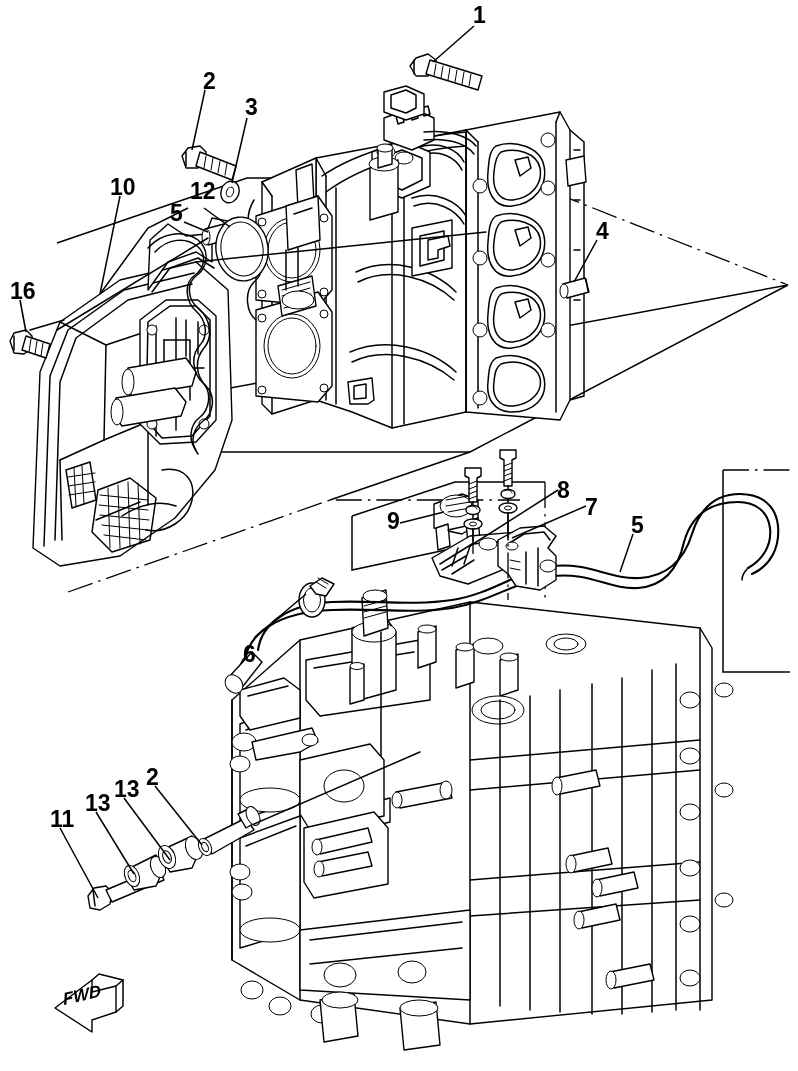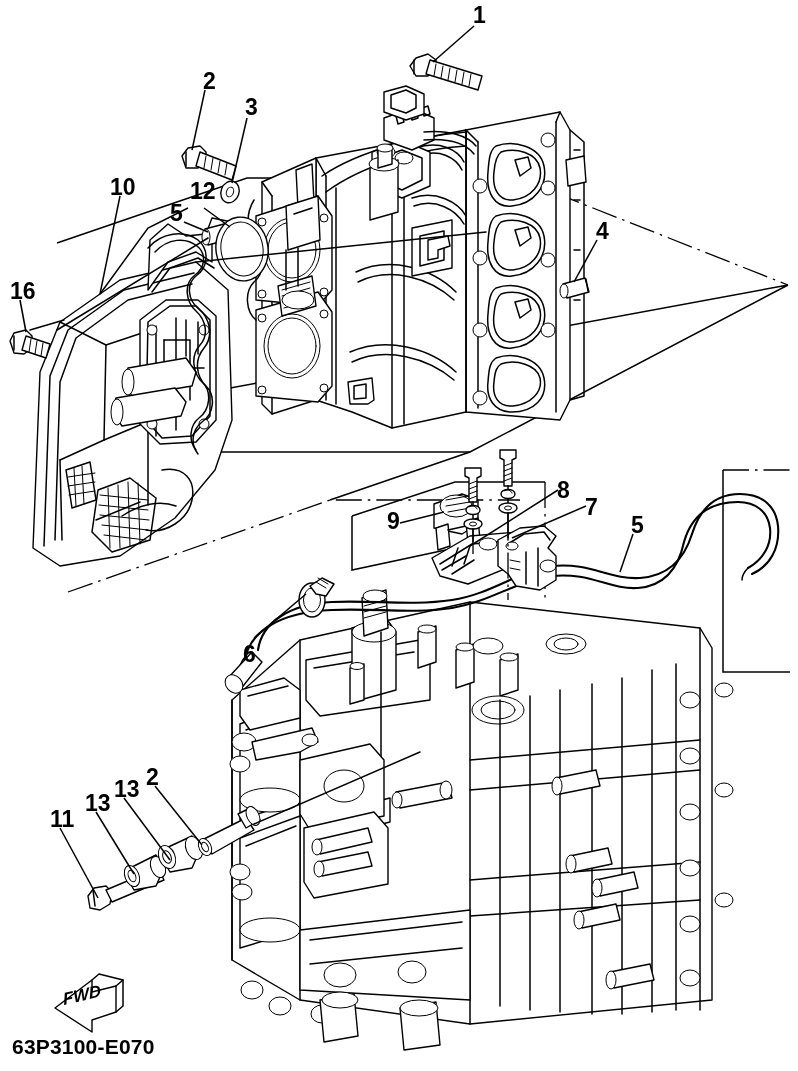--- a/index.html
+++ b/index.html
@@ -604,15 +604,14 @@
   <div class="callout" style="left:170px; top:202px;">5</div>
   <div class="callout" style="left:190px; top:180px;">12</div>
   <div class="callout" style="left:85px;  top:792px;">13</div>
   <div class="callout" style="left:114px; top:778px;">13</div>
   <div class="callout" style="left:50px;  top:808px;">11</div>
   <div class="callout" style="left:146px; top:766px;">2</div>
   <div class="callout" style="left:10px;  top:280px;">16</div>
 
   <div id="fwd-label">FWD</div>
 
-  <div id="partnum">63P3100-E070</div>
 
 </div>
 
 </body></html>

